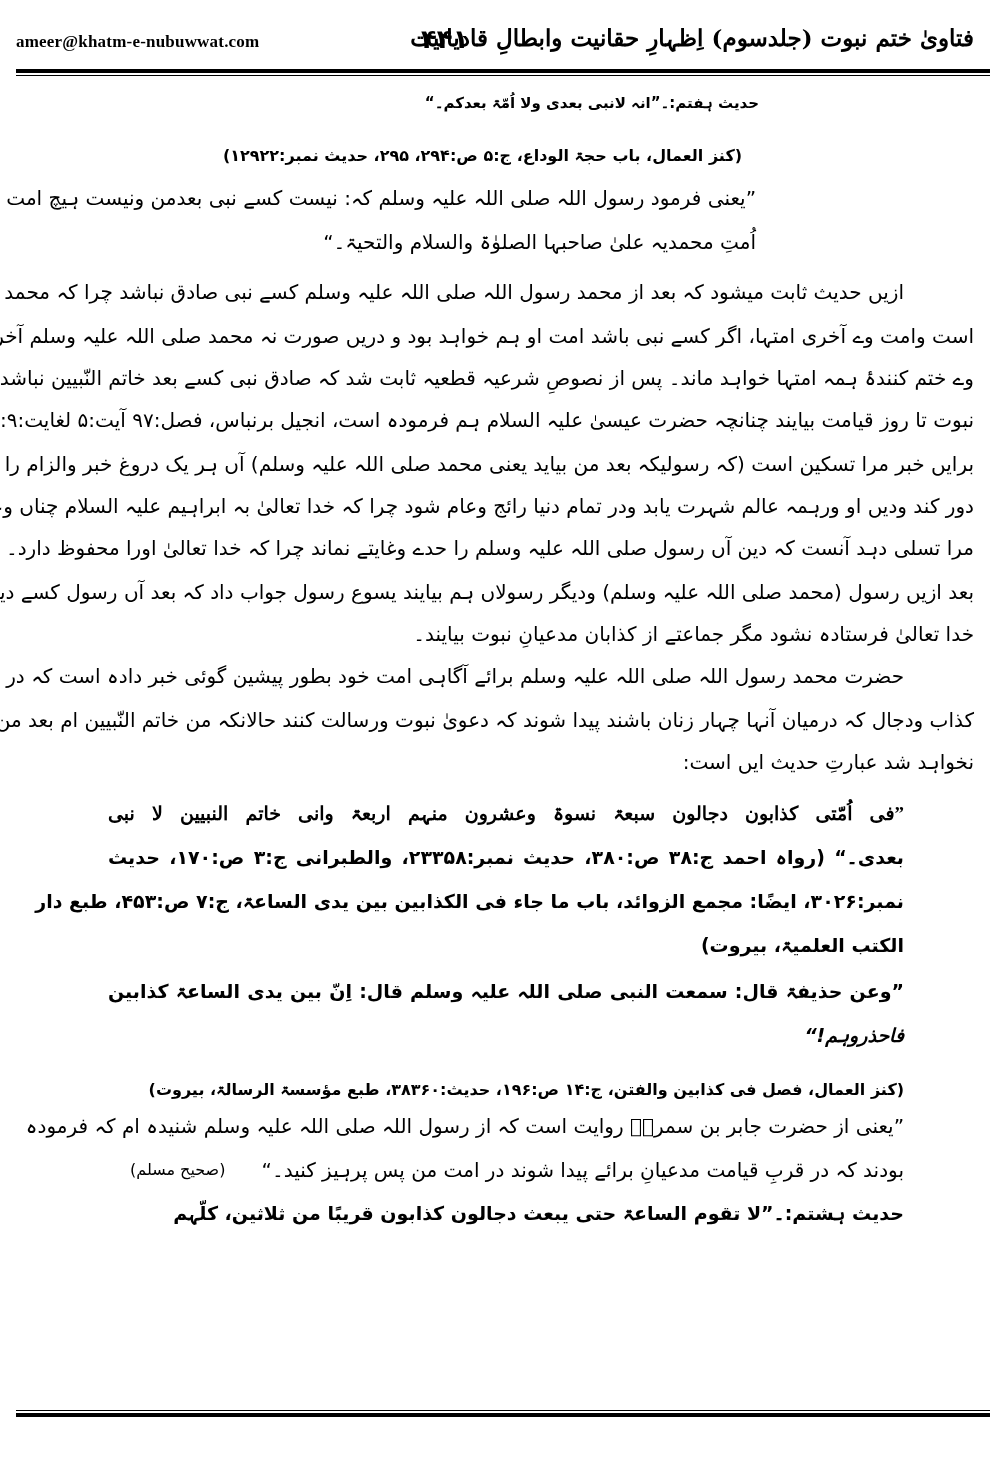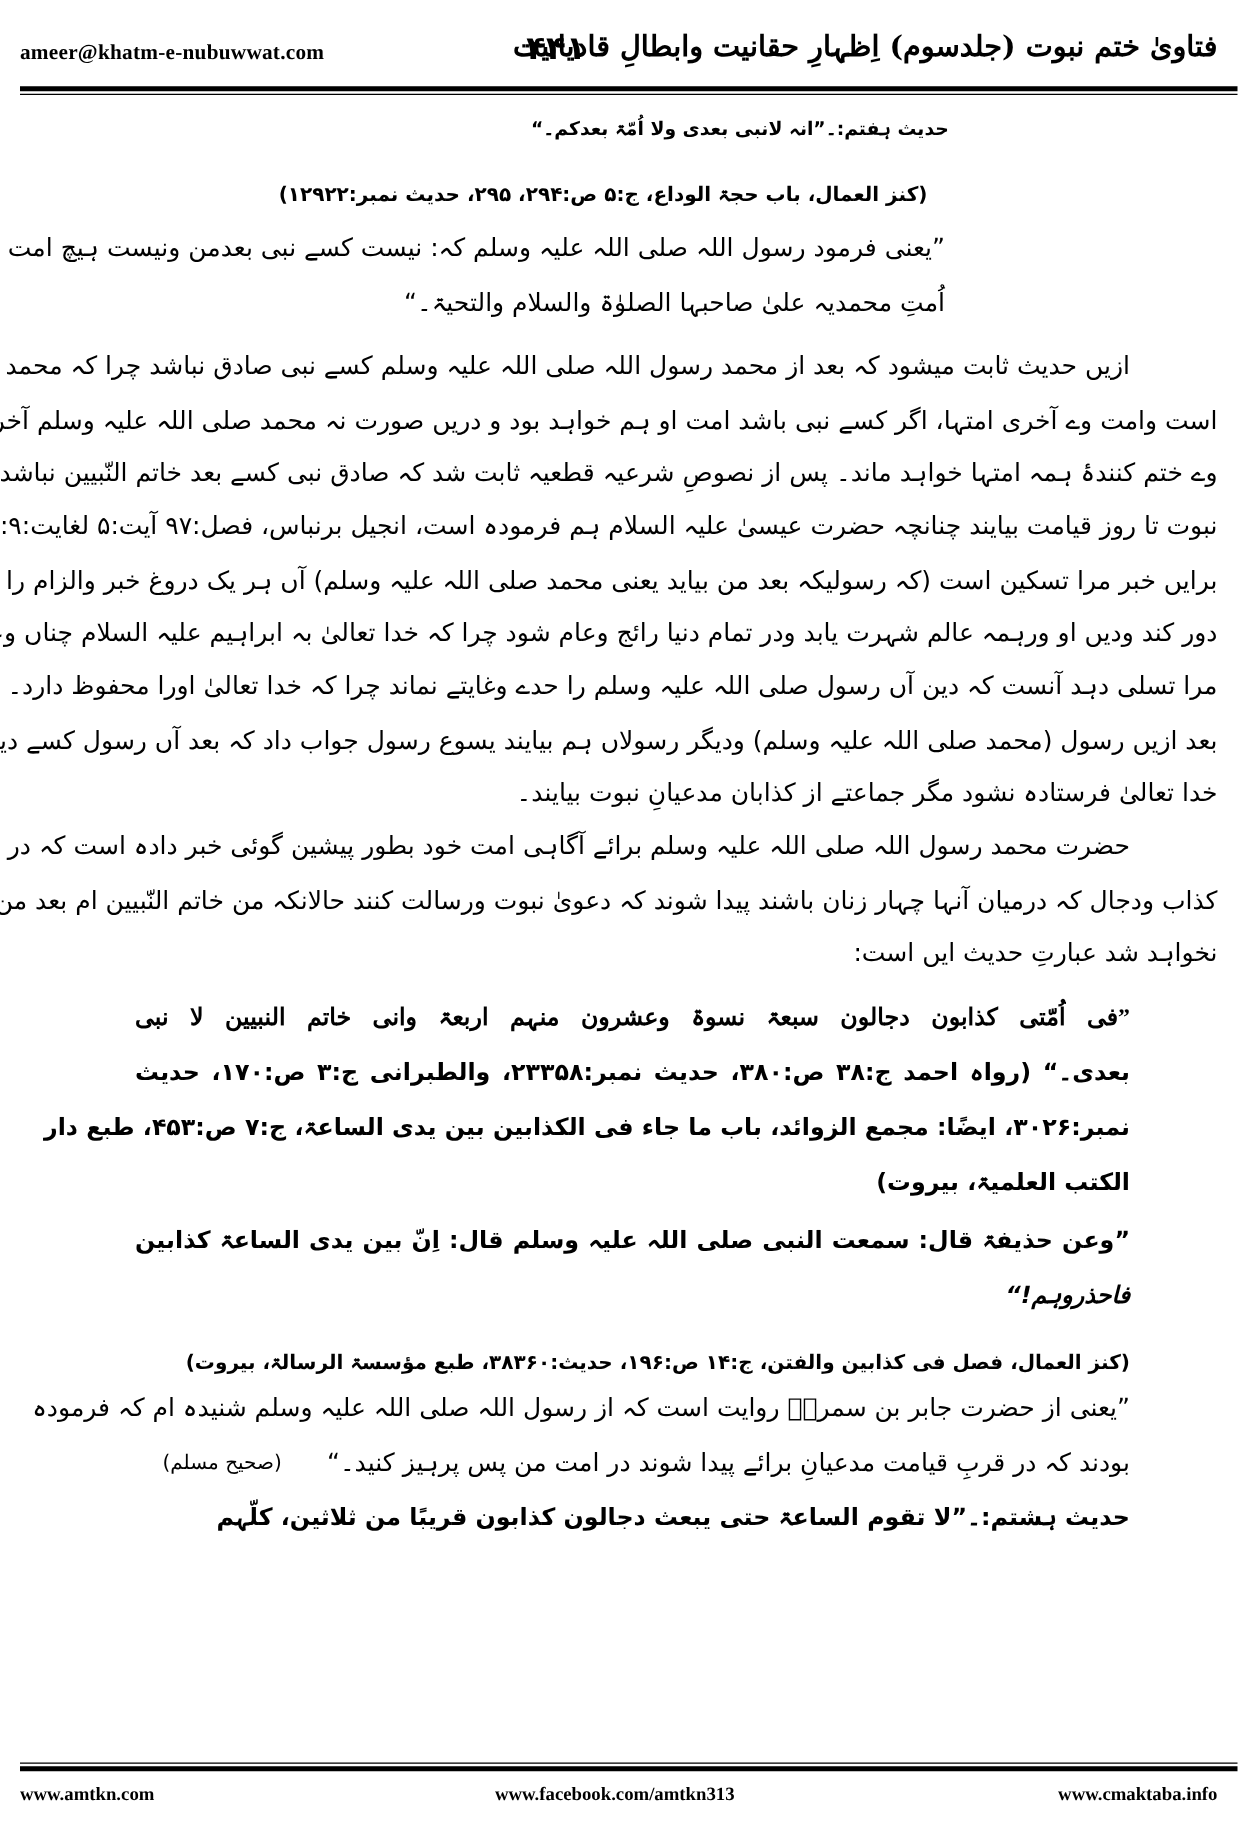--- a/index.html
+++ b/index.html
@@ -74,18 +74,13 @@
     <div class="line urdu" style="top:1030px; right:70px; left:90px; text-align:justify; text-align-last:justify;">”یعنی از حضرت جابر بن سمرہؓ روایت است کہ از رسول اللہ صلی اللہ علیہ وسلم شنیدہ ام کہ فرمودہ</div>
     <div class="line urdu" style="top:1074px; right:70px;">بودند کہ در قربِ قیامت مدعیانِ برائے پیدا شوند در امت من پس پرہیز کنید۔“</div>
     <div class="sahih" style="top:1076px;">(صحیح مسلم)</div>
 
     <div class="line arabic" style="top:1118px; right:70px;">حدیث ہشتم:۔”لا تقوم الساعۃ حتی یبعث دجالون کذابون قریبًا من ثلاثین، کلّہم</div>
   </div>
 
   <div class="rule-bot-thin"></div>
   <div class="rule-bot-thick"></div>
 
-  <div class="footer">
-    <span class="f-left">www.amtkn.com</span>
-    <span class="f-mid">www.facebook.com/amtkn313</span>
-    <span class="f-right">www.cmaktaba.info</span>
-  </div>
 </div>
 
 </body></html>

